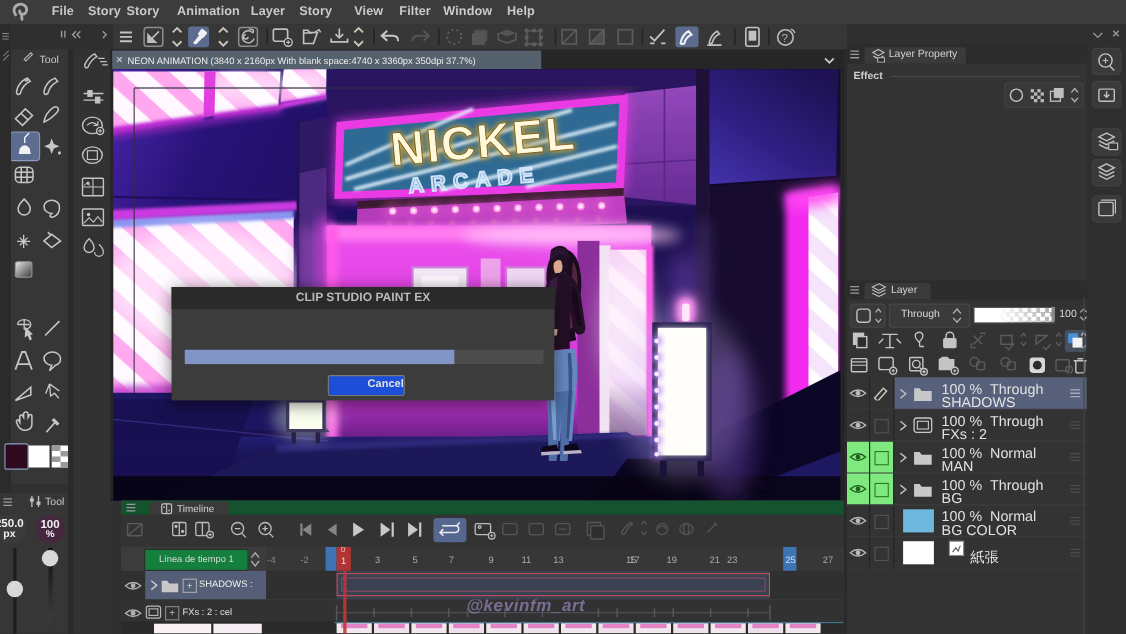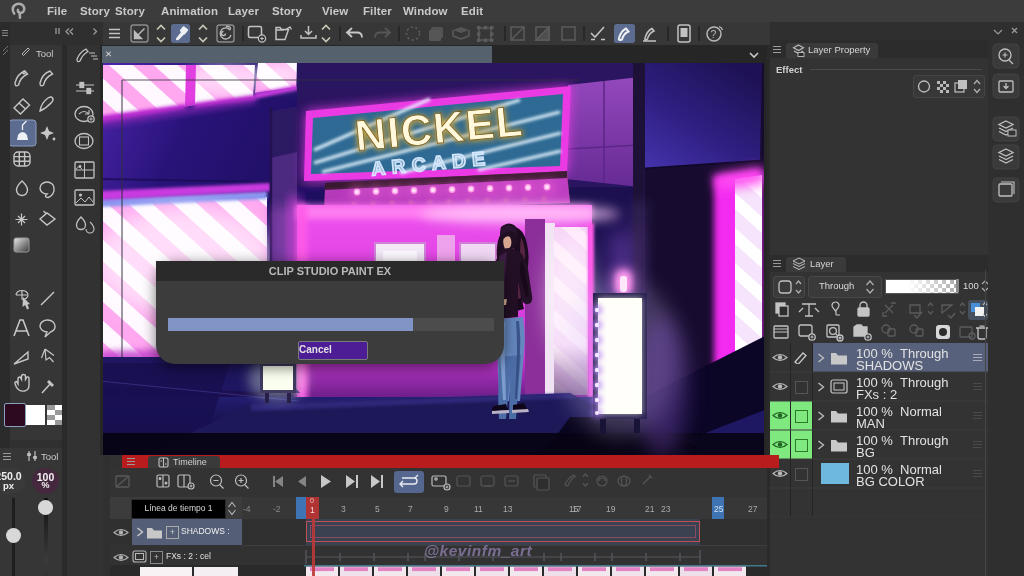--- a/index.html
+++ b/index.html
@@ -11,39 +11,39 @@
   #toolpanel{position:absolute;left:10px;top:45px;width:52px;height:395px;background:#363636;}
   #substrip{position:absolute;left:67px;top:45px;width:36px;height:531px;background:#323232;}
   #sepcol{position:absolute;left:62px;top:45px;width:5px;height:531px;background:#2a2a2a;}
   #tabbar{position:absolute;left:100px;top:45px;width:667px;height:18px;background:#262626;}
   #canvas{position:absolute;left:100px;top:63px;width:667px;height:392px;background:#1c1050;}
   #rightpanel{position:absolute;left:770px;top:40px;width:218px;height:536px;background:#333333;}
   #rightstrip{position:absolute;left:988px;top:22px;width:36px;height:554px;background:#2f2f2f;}
   #bltool{position:absolute;left:0px;top:448px;width:62px;height:128px;background:#363636;}
   #timeline{position:absolute;left:110px;top:455px;width:657px;height:121px;background:#323232;}
   #dialog{position:absolute;left:156px;top:261px;width:348px;height:103px;background:#3c3c3c;
-     box-shadow:0 3px 14px rgba(0,0,0,.55);border-radius:19px;}
+     box-shadow:0 3px 14px rgba(0,0,0,.55);}
 </style></head>
 <body>
 
 <div id="menubar">
   <svg class="abs" style="left:9px;top:1px" width="20" height="20" viewBox="0 0 20 20">
     <path d="M5.2 12.5 C2.8 9.5 3.2 5.2 7 3.4 C10.6 1.7 14.6 3.6 15.2 7 C15.7 10 13.6 12.4 11 11.9 C9.3 11.6 8.5 10.2 9 8.9" fill="none" stroke="#ababab" stroke-width="2.6" stroke-linecap="round"></path>
     <path d="M10.6 11.9 L11 16.6" stroke="#ababab" stroke-width="2.6" stroke-linecap="round"></path>
   </svg>
   <span class="mi" style="left:47px">File</span>
   <span class="mi" style="left:80px">Story</span>
   <span class="mi" style="left:115px">Story</span>
   <span class="mi" style="left:161px">Animation</span>
   <span class="mi" style="left:228px">Layer</span>
   <span class="mi" style="left:272px">Story</span>
   <span class="mi" style="left:322px">View</span>
   <span class="mi" style="left:363px">Filter</span>
   <span class="mi" style="left:403px">Window</span>
-  <span class="mi" style="left:461px">Edit</span>
+  <span class="mi" style="left:461px">Help</span>
 </div>
 
 <div class="abs" style="left:770px;top:22px;width:218px;height:23px;background:#2f2f2f;"></div>
 <div id="toolrow">
   <svg class="abs" style="left:0;top:0" width="770" height="23" viewBox="0 0 770 23">
     <rect x="0" y="0" width="103" height="23" fill="#2f2f2f"></rect>
     <g stroke="#9a9a9a" stroke-width="1.3" fill="none">
       <path d="M1 6 l5 5 m0 -5 l-5 5"></path>
       <path d="M56 6 v6 M59 6 v6"></path>
       <path d="M69 6.5 l-3 3 l3 3 M73 6.5 l-3 3 l3 3"></path>
@@ -217,20 +217,21 @@
 
     <path d="M14 172 q4.5 4.5 4.5 8 a4.5 4.5 0 0 1 -9 0 q0 -3.5 4.5 -8z"></path>
     <path d="M23 177 q4 4 4 7 a4 4 0 0 1 -8 0" stroke-width="1.1"></path>
   </g>
 </svg>
 </div>
 
 <div id="tabbar">
   <div class="abs" style="left:2px;top:1px;width:390px;height:17px;background:#56616e;"></div>
   <span class="abs" style="left:5px;top:4px;color:#dadada;font-size:8.5px;">✕</span>
+  <span class="abs" style="left:16px;top:4.5px;color:#ececec;font-size:8.5px;letter-spacing:0px;">NEON ANIMATION (3840 x 2160px With blank space:4740 x 3360px 350dpi 37.7%)</span>
   <svg class="abs" style="left:648px;top:6px" width="12" height="9" viewBox="0 0 12 9">
       <path d="M2 2 l4 4 l4 -4" stroke="#c8c8c8" stroke-width="1.6" fill="none"></path>
     </svg>
 </div>
 <div id="canvas">
 <svg width="667" height="392" viewBox="0 6 667 392">
 <defs>
   <filter id="b2" x="-40%" y="-40%" width="180%" height="180%">
           <feGaussianBlur stdDeviation="1.6"></feGaussianBlur>
         </filter>
@@ -743,20 +744,36 @@
             <circle cx="8" cy="5.5" r="2.2" fill="#b8b8b8"></circle>
           </svg>
         <div class="abs" style="left:25px;top:9px;width:11px;height:11px;border:1px solid #555;"></div>
         <div class="abs" style="left:51px;top:4px;width:28px;height:21px;background:#6db8dc;"></div>
         <span class="abs" style="left:86px;top:3px;">100 %&nbsp;&nbsp;Normal</span>
         <span class="abs" style="left:86px;top:15px;">BG COLOR</span>
         <svg class="abs" style="left:202px;top:10px" width="11" height="9">
             <path d="M1 1.5 h9 M1 4.5 h9 M1 7.5 h9" stroke="#4a4a4a" stroke-width="1.2"></path>
           </svg>
       </div>
+      <div class="abs" style="left:0;top:145px;width:218px;height:29px;">
+        <svg class="abs" style="left:2px;top:9px" width="16" height="11">
+            <path d="M1 5.5 q7 -6 14 0 q-7 6 -14 0z" fill="none" stroke="#b8b8b8" stroke-width="1.2"></path>
+            <circle cx="8" cy="5.5" r="2.2" fill="#b8b8b8"></circle>
+          </svg>
+        <div class="abs" style="left:25px;top:9px;width:11px;height:11px;border:1px solid #555;"></div>
+        <div class="abs" style="left:51px;top:4px;width:28px;height:21px;background:#ffffff;"></div>
+        <svg class="abs" style="left:92px;top:3px" width="16" height="16">
+            <rect x="1" y="1" width="13" height="13" fill="#fff" stroke="#888"></rect>
+            <path d="M4 11 l3 -4 l2 3 l2 -5" fill="none" stroke="#555"></path>
+          </svg>
+        <span class="abs" style="left:112px;top:10px;">紙張</span>
+        <svg class="abs" style="left:202px;top:10px" width="11" height="9">
+            <path d="M1 1.5 h9 M1 4.5 h9 M1 7.5 h9" stroke="#4a4a4a" stroke-width="1.2"></path>
+          </svg>
+      </div>
 
       <svg class="abs" style="left:0;top:0" width="218" height="174">
         <g stroke="#242424">
             <line x1="20.5" y1="0" x2="20.5" y2="174"></line>
             <line x1="42.5" y1="0" x2="42.5" y2="174"></line>
           </g>
         <g stroke="#3c3c3c">
             <line x1="0" y1="29" x2="218" y2="29"></line>
             <line x1="0" y1="58" x2="218" y2="58"></line>
             <line x1="0" y1="87" x2="218" y2="87"></line>
@@ -815,21 +832,21 @@
      <div style="font-size:10.5px;margin-top:3px;">100</div>
       <div style="font-size:9px;margin-top:-3px;">%</div>
   </div>
   <div class="abs" style="left:12px;top:50px;width:3px;height:78px;background:#1e1e1e;"></div>
   <div class="abs" style="left:6px;top:80px;width:15px;height:15px;background:#d8d8d8;border-radius:50%;"></div>
   <div class="abs" style="left:44px;top:50px;width:4px;height:78px;background:linear-gradient(#111,#3a3a3a 80%,#323232);"></div>
   <div class="abs" style="left:38px;top:52px;width:15px;height:15px;background:#d8d8d8;border-radius:50%;"></div>
 </div>
 <div id="timeline">
 
-  <div class="abs" style="left:12px;top:0;width:657px;height:13px;background:#b91c1c;">
+  <div class="abs" style="left:0;top:0;width:657px;height:13px;background:#14532d;">
     <div class="abs" style="left:26px;top:1px;width:72px;height:12px;background:#3a3a3a;border-radius:3px 3px 0 0;"></div>
     <svg class="abs" style="left:4px;top:2px" width="12" height="9">
         <path d="M1 1.5 h8 M1 4.5 h8 M1 7.5 h8" stroke="#9a9a9a" stroke-width="1.2"></path>
       </svg>
     <svg class="abs" style="left:36px;top:1.5px" width="11" height="11" viewBox="0 0 11 11">
       <rect x="1" y="1" width="9" height="9" rx="1.5" fill="none" stroke="#c2c2c2" stroke-width="1.1"></rect>
       <path d="M5.5 1 v9" stroke="#c2c2c2" stroke-width="1"></path>
       <circle cx="3.2" cy="4" r=".8" fill="#c2c2c2"></circle>
         <circle cx="7.8" cy="7" r=".8" fill="#c2c2c2"></circle>
     </svg>
@@ -883,21 +900,21 @@
       <path d="M473 9 l2.5 -3 l2.5 3 M473 15 l2.5 3 l2.5 -3"></path>
       <circle cx="492" cy="13" r="5"></circle>
         <path d="M489 13 a3 3 0 0 1 6 0"></path>
       <ellipse cx="514" cy="13" rx="6" ry="5"></ellipse>
         <ellipse cx="514" cy="13" rx="2.5" ry="5"></ellipse>
       <path d="M533 16 l8 -8 m-2 -1 l3 3" stroke-width="1.3"></path>
     </g>
   </svg>
 
   <div class="abs" style="left:0;top:42px;width:657px;height:22px;background:#3c3c3c;">
-    <div class="abs" style="left:21px;top:2px;width:93px;height:18px;background:#000000;border:1px solid #2a2a2a;font-size:8.5px;color:#d8d8d8;line-height:17px;text-align:center;">Línea de tiempo 1</div>
+    <div class="abs" style="left:21px;top:2px;width:93px;height:18px;background:#15803d;border:1px solid #2a2a2a;font-size:8.5px;color:#d8d8d8;line-height:17px;text-align:center;">Línea de tiempo 1</div>
     <svg class="abs" style="left:117px;top:4px" width="10" height="15">
         <path d="M1.5 6 l3.5 -4.5 l3.5 4.5 M1.5 9 l3.5 4.5 l3.5 -4.5" fill="none" stroke="#b0b0b0" stroke-width="1.2"></path>
       </svg>
     <div class="abs" style="left:132px;top:0;width:525px;height:22px;background:#373737;overflow:hidden;">
       <span class="abs" style="left:1px;top:7px;font-size:8.5px;color:#888;">-4</span>
       <span class="abs" style="left:31px;top:7px;font-size:8.5px;color:#888;">-2</span>
       <div class="abs" style="left:54px;top:0;width:10px;height:22px;background:#3f74b4;"></div>
       <div class="abs" style="left:64px;top:0;width:13px;height:22px;background:#b03434;"></div>
       <span class="abs" style="left:68px;top:0px;font-size:7px;color:#f0c0c0;">0</span>
       <span class="abs" style="left:68px;top:8px;font-size:8.5px;color:#ffd8d8;">1</span>
@@ -1021,15 +1038,15 @@
   <div class="abs" style="left:202px;top:64px;width:2.5px;height:57px;background:rgba(190,55,55,.9);"></div>
 </div>
 
 <div id="dialog">
   <div class="abs" style="left:0;top:0;width:348px;height:20px;background:#2a2a2a;">
     <div style="text-align:center;font-size:11px;font-weight:bold;color:#b9b9b9;line-height:21px;">CLIP STUDIO PAINT EX</div>
   </div>
   <div class="abs" style="left:12px;top:57px;width:326px;height:13px;background:#4c4c4c;">
     <div class="abs" style="left:0;top:0;width:245px;height:13px;background:#8095c6;"></div>
   </div>
-  <div class="abs" style="left:142px;top:80px;width:68px;height:17px;background:#4c1d95;border:1px solid #7a7a7a;border-radius:2px;
-      font-size:10px;font-weight:bold;color:#e2e2e2;text-align:left;line-height:16px;">Cancel</div>
+  <div class="abs" style="left:142px;top:80px;width:68px;height:17px;background:#1d4ed8;border:1px solid #7a7a7a;border-radius:2px;
+      font-size:10px;font-weight:bold;color:#e2e2e2;text-align:right;line-height:16px;">Cancel</div>
 </div>
 
 </body></html>

